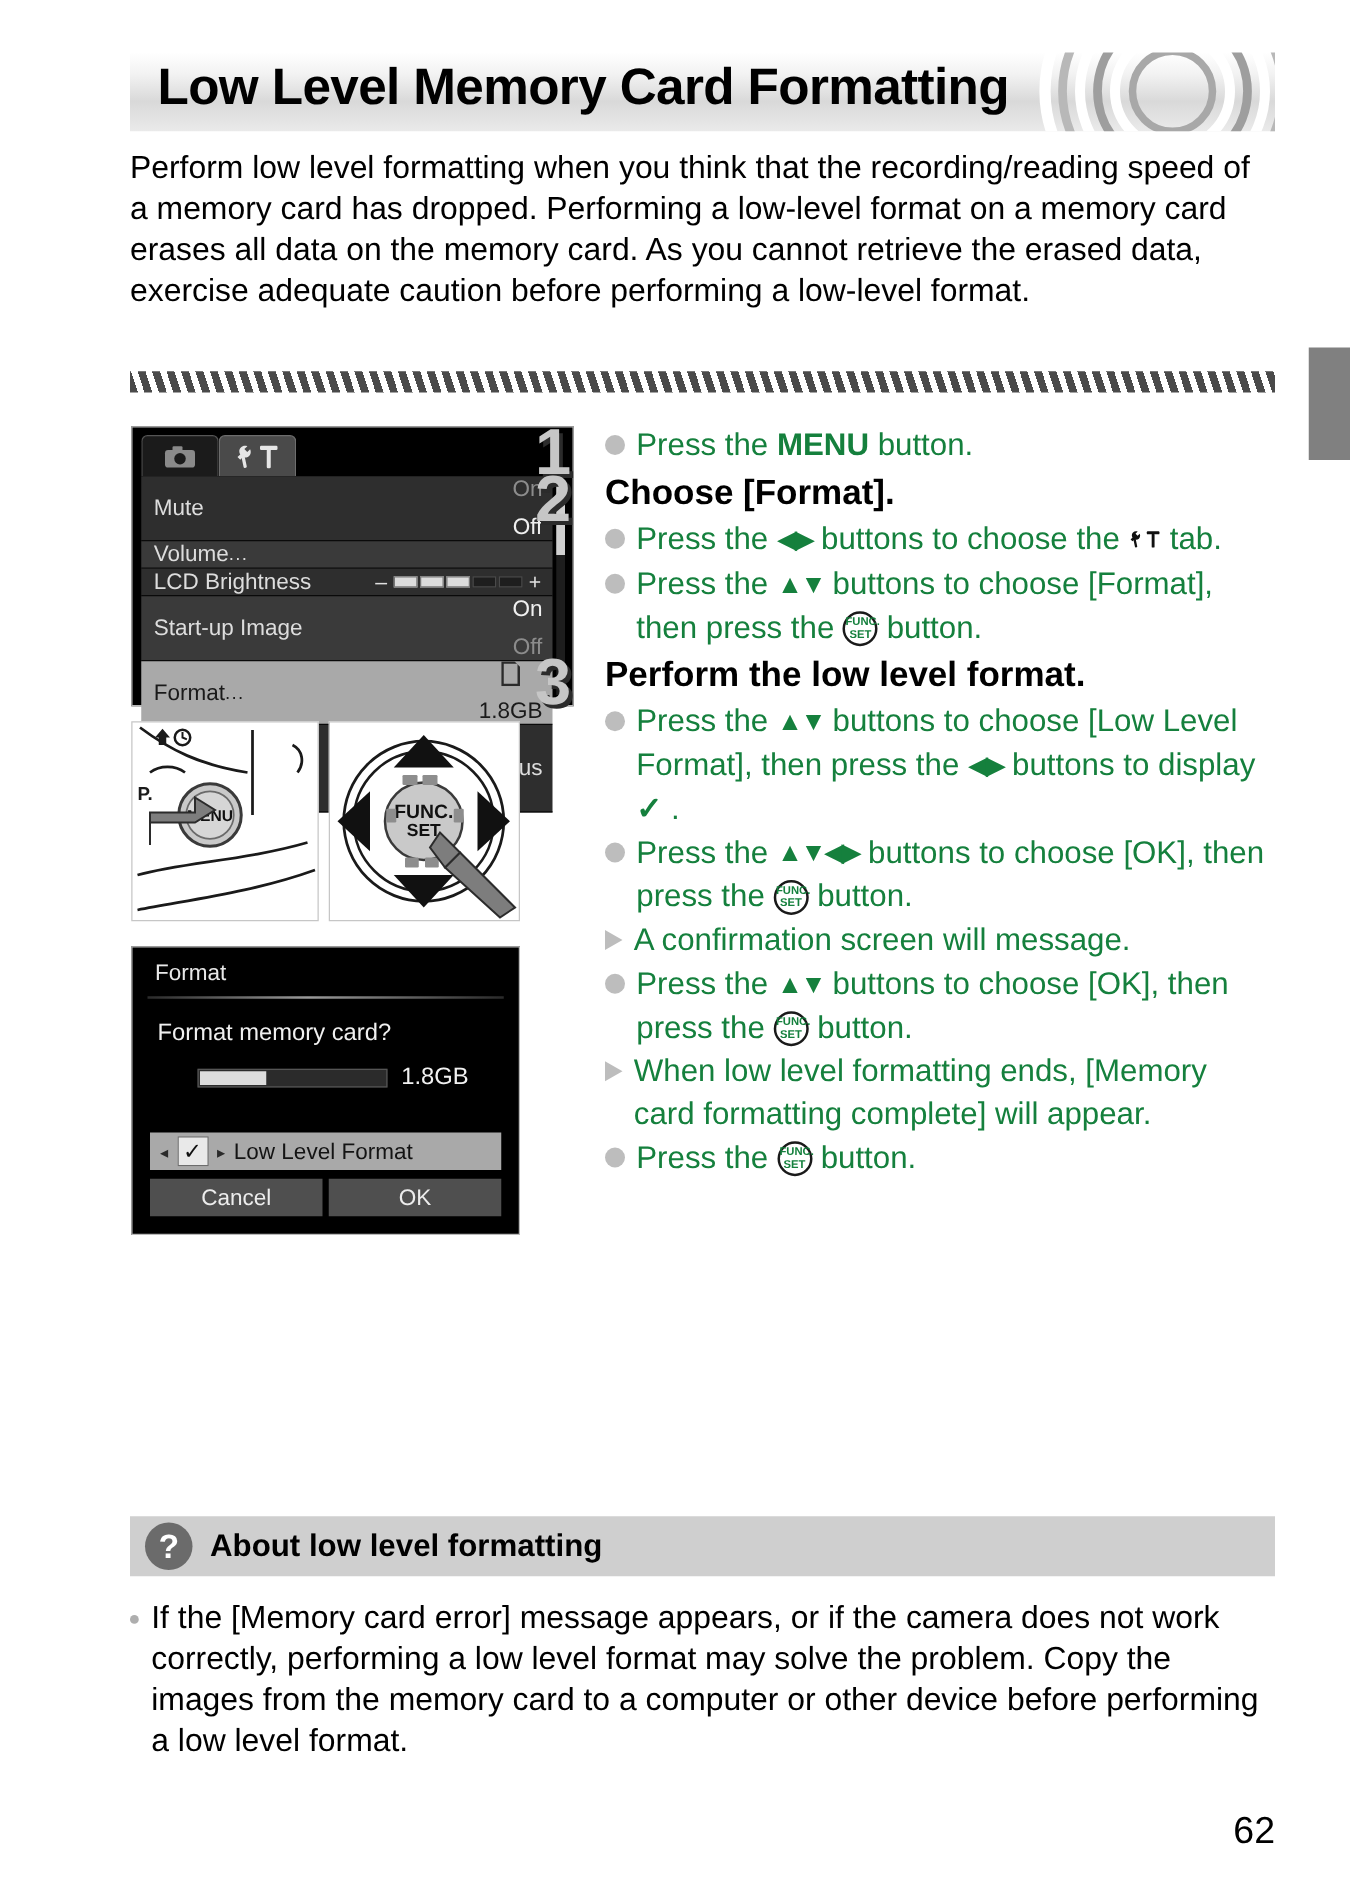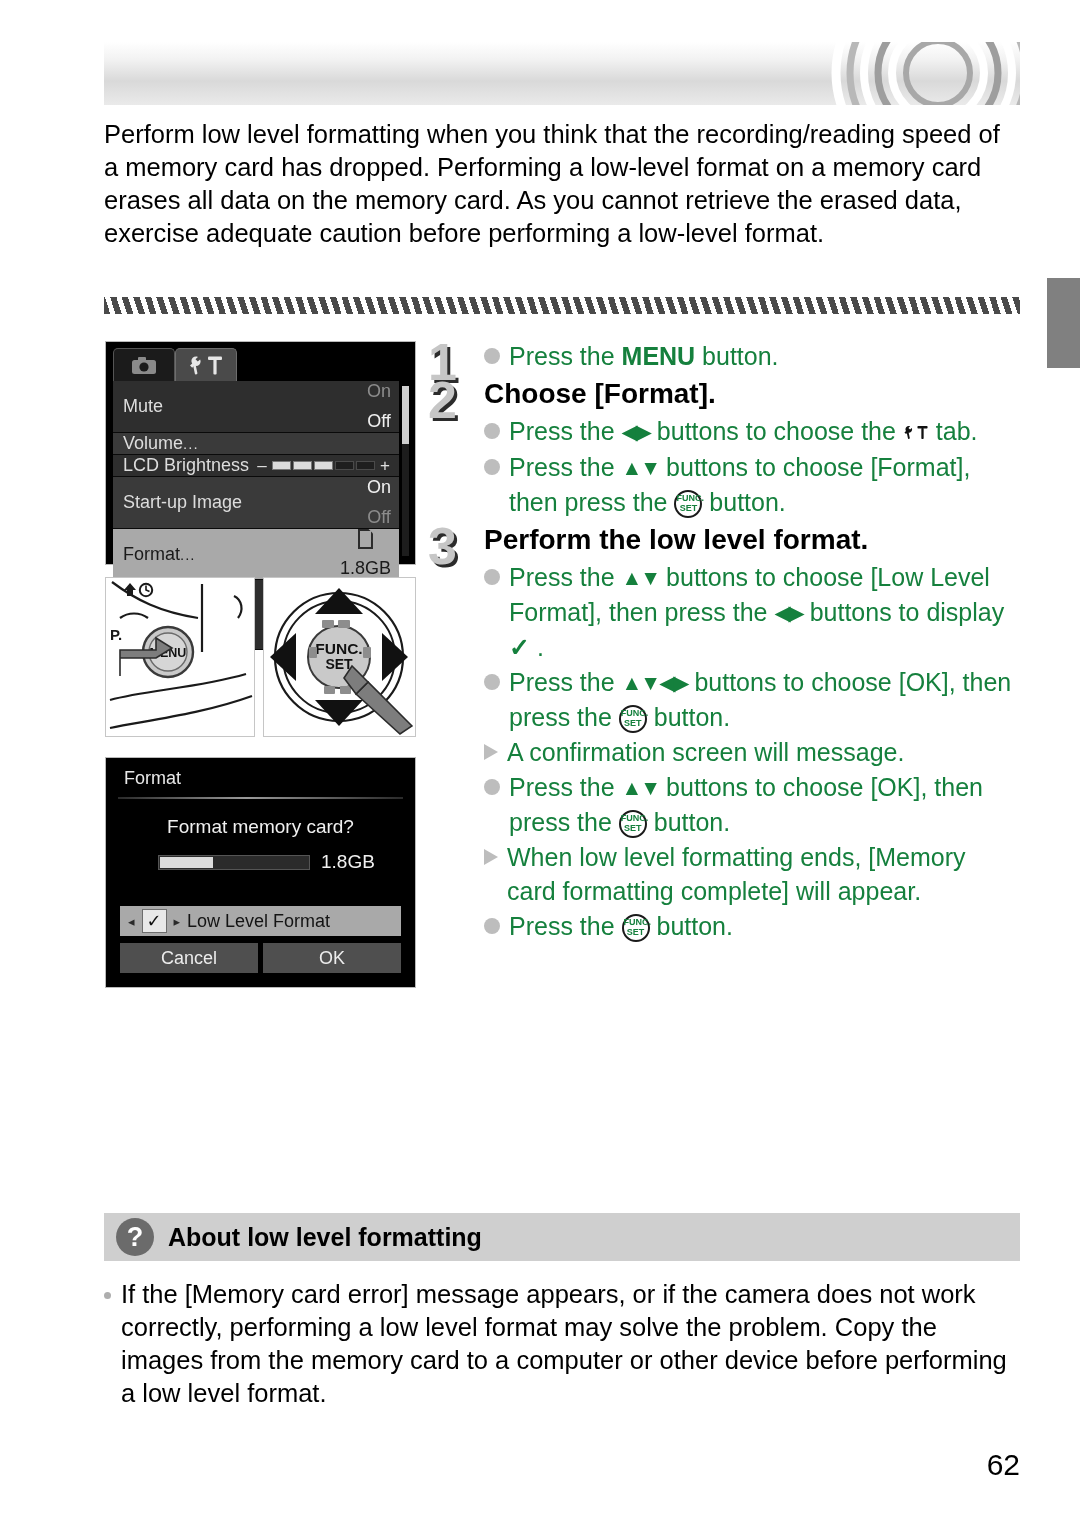--- a/index.html
+++ b/index.html
@@ -46,21 +46,21 @@
   .edge-tab{
     position:absolute;left:1047px;top:278px;width:33px;height:90px;
     background:#808080;
   }
 
   
   .lcd{
     position:absolute;background:#000;border:1px solid #b9b9b9;
     box-sizing:border-box;
   }
-  #menu-screen{left:105px;top:341px;width:311px;height:224px;}
+  #menu-screen{left:105px;top:341px;width:354px;height:224px;}
 
   .menu-tabs{position:absolute;left:7px;top:6px;height:33px;display:flex;}
   .menu-tab{
     width:62px;height:33px;border-radius:5px 5px 0 0;
     display:flex;align-items:center;justify-content:center;
     box-sizing:border-box;
   }
   .menu-tab.inactive{background:#1b1b1b;border:1px solid #555;border-bottom:none;}
   .menu-tab.active{background:#4a4a4a;border:1px solid #6d6d6d;border-bottom:none;}
 
@@ -116,22 +116,22 @@
   
   #format-screen{left:105px;top:757px;width:311px;height:231px;}
   .fmt-title{
     position:absolute;left:18px;top:10px;font-size:18px;color:#e8e8e8;
   }
   .fmt-titlerule{
     position:absolute;left:12px;right:12px;top:39px;height:2px;
     background:linear-gradient(to right,#2a2a2a,#9a9a9a 45%,#2a2a2a);
   }
   .fmt-q{
-    position:absolute;left:0;right:0;top:58px;text-align:center;
-    font-size:19px;color:#f0f0f0;
+    position:absolute;left:0;right:0;top:58px;
+    font-size:19px;color:#f0f0f0;padding-left:20px;
   }
   .fmt-barrow{
     position:absolute;left:52px;top:93px;display:flex;align-items:center;gap:11px;
   }
   .fmt-bar{
     width:152px;height:15px;background:#2b2b2b;border:1px solid #555;box-sizing:border-box;position:relative;
   }
   .fmt-bar i{
     position:absolute;left:1px;top:1px;height:11px;width:53px;background:#dcdcdc;display:block;
   }
@@ -236,20 +236,21 @@
       <g fill="none">
         <circle cx="118" cy="107" r="102" stroke="#ffffff" stroke-width="9"></circle>
         <circle cx="118" cy="107" r="88" stroke="#b8b8b8" stroke-width="7"></circle>
         <circle cx="118" cy="107" r="74" stroke="#ffffff" stroke-width="8"></circle>
         <circle cx="118" cy="107" r="60" stroke="#9e9e9e" stroke-width="7"></circle>
         <circle cx="118" cy="107" r="46" stroke="#ffffff" stroke-width="8"></circle>
         <circle cx="118" cy="107" r="32" stroke="#a8a8a8" stroke-width="6"></circle>
       </g>
     </svg>
   </div>
+  <div class="header-title">Low Level Memory Card Formatting</div>
 </div>
 
 <div class="intro">Perform low level formatting when you think that the recording/reading speed of a memory card has dropped. Performing a low-level format on a memory card erases all data on the memory card. As you cannot retrieve the erased data, exercise adequate caution before performing a low-level format.</div>
 
 <div class="hatch"></div>
 <div class="edge-tab"></div>
 
 <div class="lcd" id="menu-screen">
   <div class="menu-tabs">
     <div class="menu-tab inactive">

